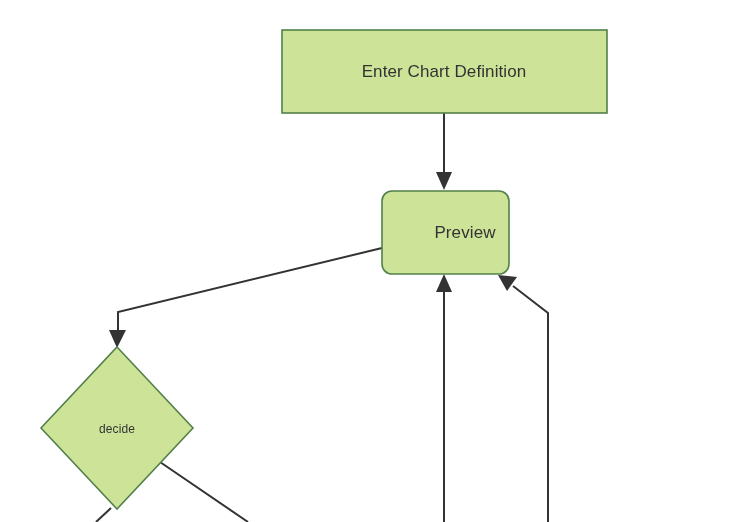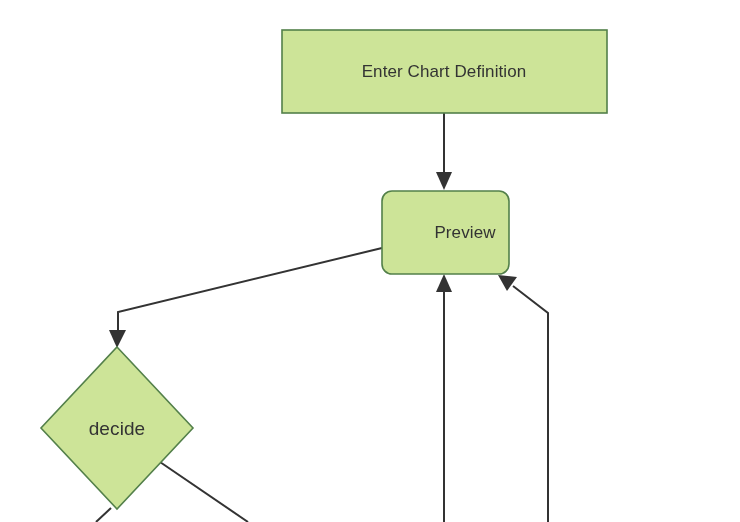--- a/index.html
+++ b/index.html
@@ -49,21 +49,21 @@
     white-space: nowrap;
     color: #333333;
     font-family: "Liberation Sans", sans-serif;
     font-size: 17px;
     line-height: 1.2;
     letter-spacing: 0.1px;
     pointer-events: none;
   }
   .label-enter-chart-definition { left: 444px; top: 72px; }
   .label-preview { left: 445px; top: 233px; margin-left: 20px; }
-  .label-decide  { left: 117px; top: 429px; font-size: 19px; }
+  .label-decide  { left: 117px; top: 429px; font-size: 12px; }
 </style>
 </head>
 <body>
 
 <div id="flowchart-canvas">
 
   <svg id="flow-svg" viewBox="0 0 740 522" xmlns="http://www.w3.org/2000/svg">
 
     <g>
       <path class="edge-path" d="M 444 113 L 444 177"></path>

